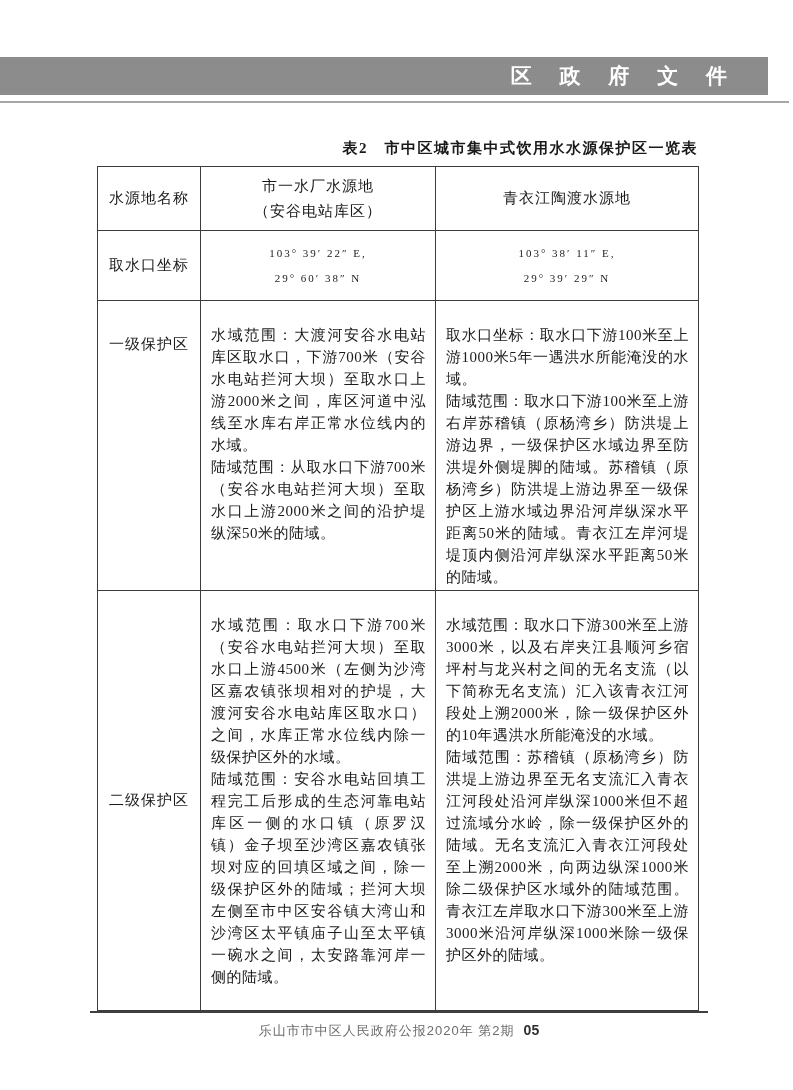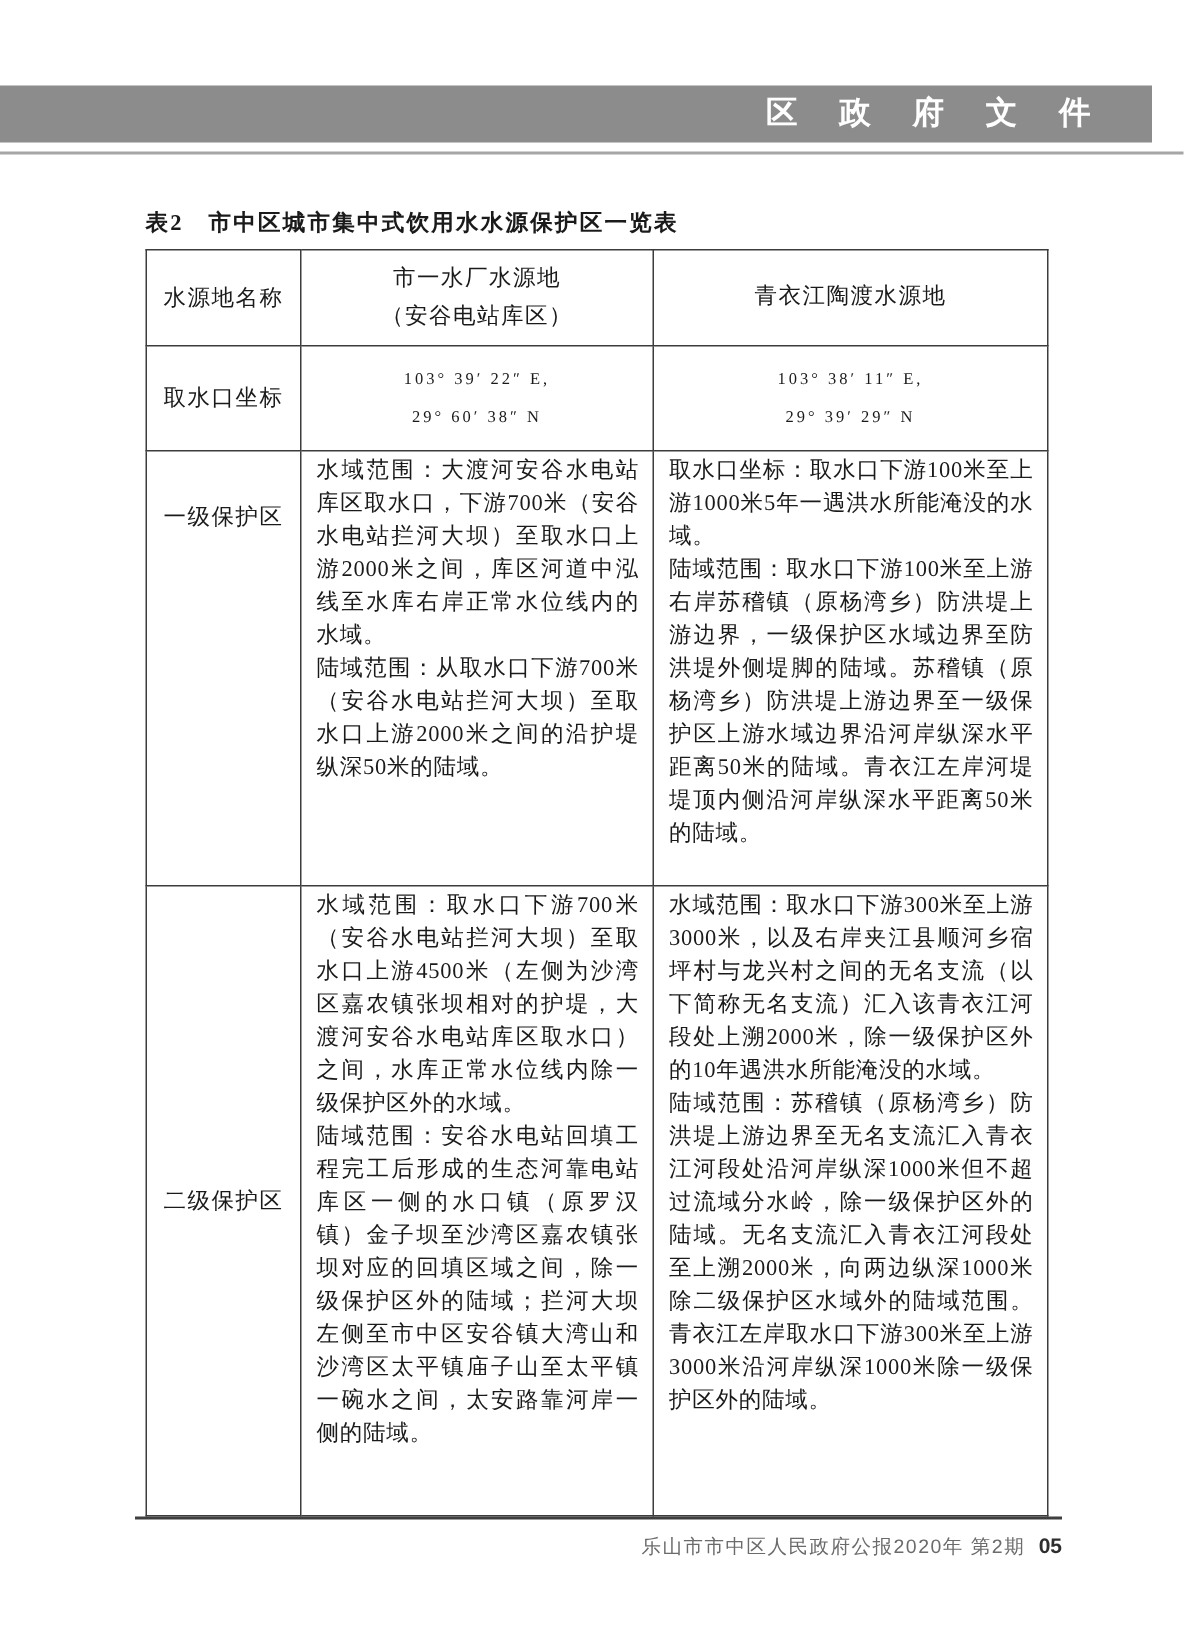--- a/index.html
+++ b/index.html
@@ -8,39 +8,39 @@
         font-family:"Liberation Serif","DejaVu Serif",serif;color:#1a1a1a;border-radius:12px;}
 
   
   .banner{position:absolute;top:57px;left:0;width:738px;height:38px;background:#8c8c8c;
           color:#ffffff;text-align:right;padding-right:30px;line-height:38px;
           font-weight:bold;font-size:21px;letter-spacing:11px;
           font-family:"Liberation Sans","DejaVu Sans",sans-serif;}
   .banner-rule{position:absolute;top:101px;left:0;width:789px;height:2px;background:#a6a6a6;}
 
   
-  .table-title{position:absolute;top:139px;left:97px;width:601px;text-align:left;
+  .table-title{position:absolute;top:139px;left:97px;width:601px;text-align:right;
                font-weight:bold;font-size:15px;letter-spacing:1.5px;}
 
   
   .protection-table{position:absolute;top:166px;left:97px;width:601px;
                     border-collapse:collapse;table-layout:fixed;}
   .protection-table td{border:1px solid #3c3c3c;box-sizing:border-box;}
   .r0{height:64px;margin-top:20px;} .r1{height:70px;} .r2{height:290px;} .r3{height:420px;}
   .label-cell{text-align:center;vertical-align:middle;font-size:15px;letter-spacing:1px;}
   .top-label{vertical-align:top;padding-top:34px;}
   .center-cell{text-align:center;vertical-align:middle;font-size:15px;line-height:25px;letter-spacing:1px;}
   .coord{letter-spacing:2px;font-size:11px;}
-  .text-cell{vertical-align:top;padding:2px 9px 0 10px;font-size:15px;line-height:22px;
+  .text-cell{vertical-align:top;padding:23px 9px 0 10px;font-size:15px;line-height:22px;
              text-align:justify;text-justify:inter-ideograph;letter-spacing:0.5px;}
   .text-cell p{margin:0;padding:0;}
 
   
   .footer-rule{position:absolute;top:1011px;left:90px;width:618px;height:2px;background:#3f3f3f;}
-  .footer{position:absolute;top:1022px;left:90px;width:618px;text-align:right;
+  .footer{position:absolute;top:1022px;left:90px;width:618px;text-align:center;
           font-size:13px;color:#6b6b6b;letter-spacing:1px;
           font-family:"Liberation Sans","DejaVu Sans",sans-serif;}
   .pagenum{font-weight:bold;color:#2e2e2e;margin-left:9px;font-size:14px;letter-spacing:0;}
 </style>
 </head>
 <body>
 
 <div class="page">
 
   <div class="banner">

